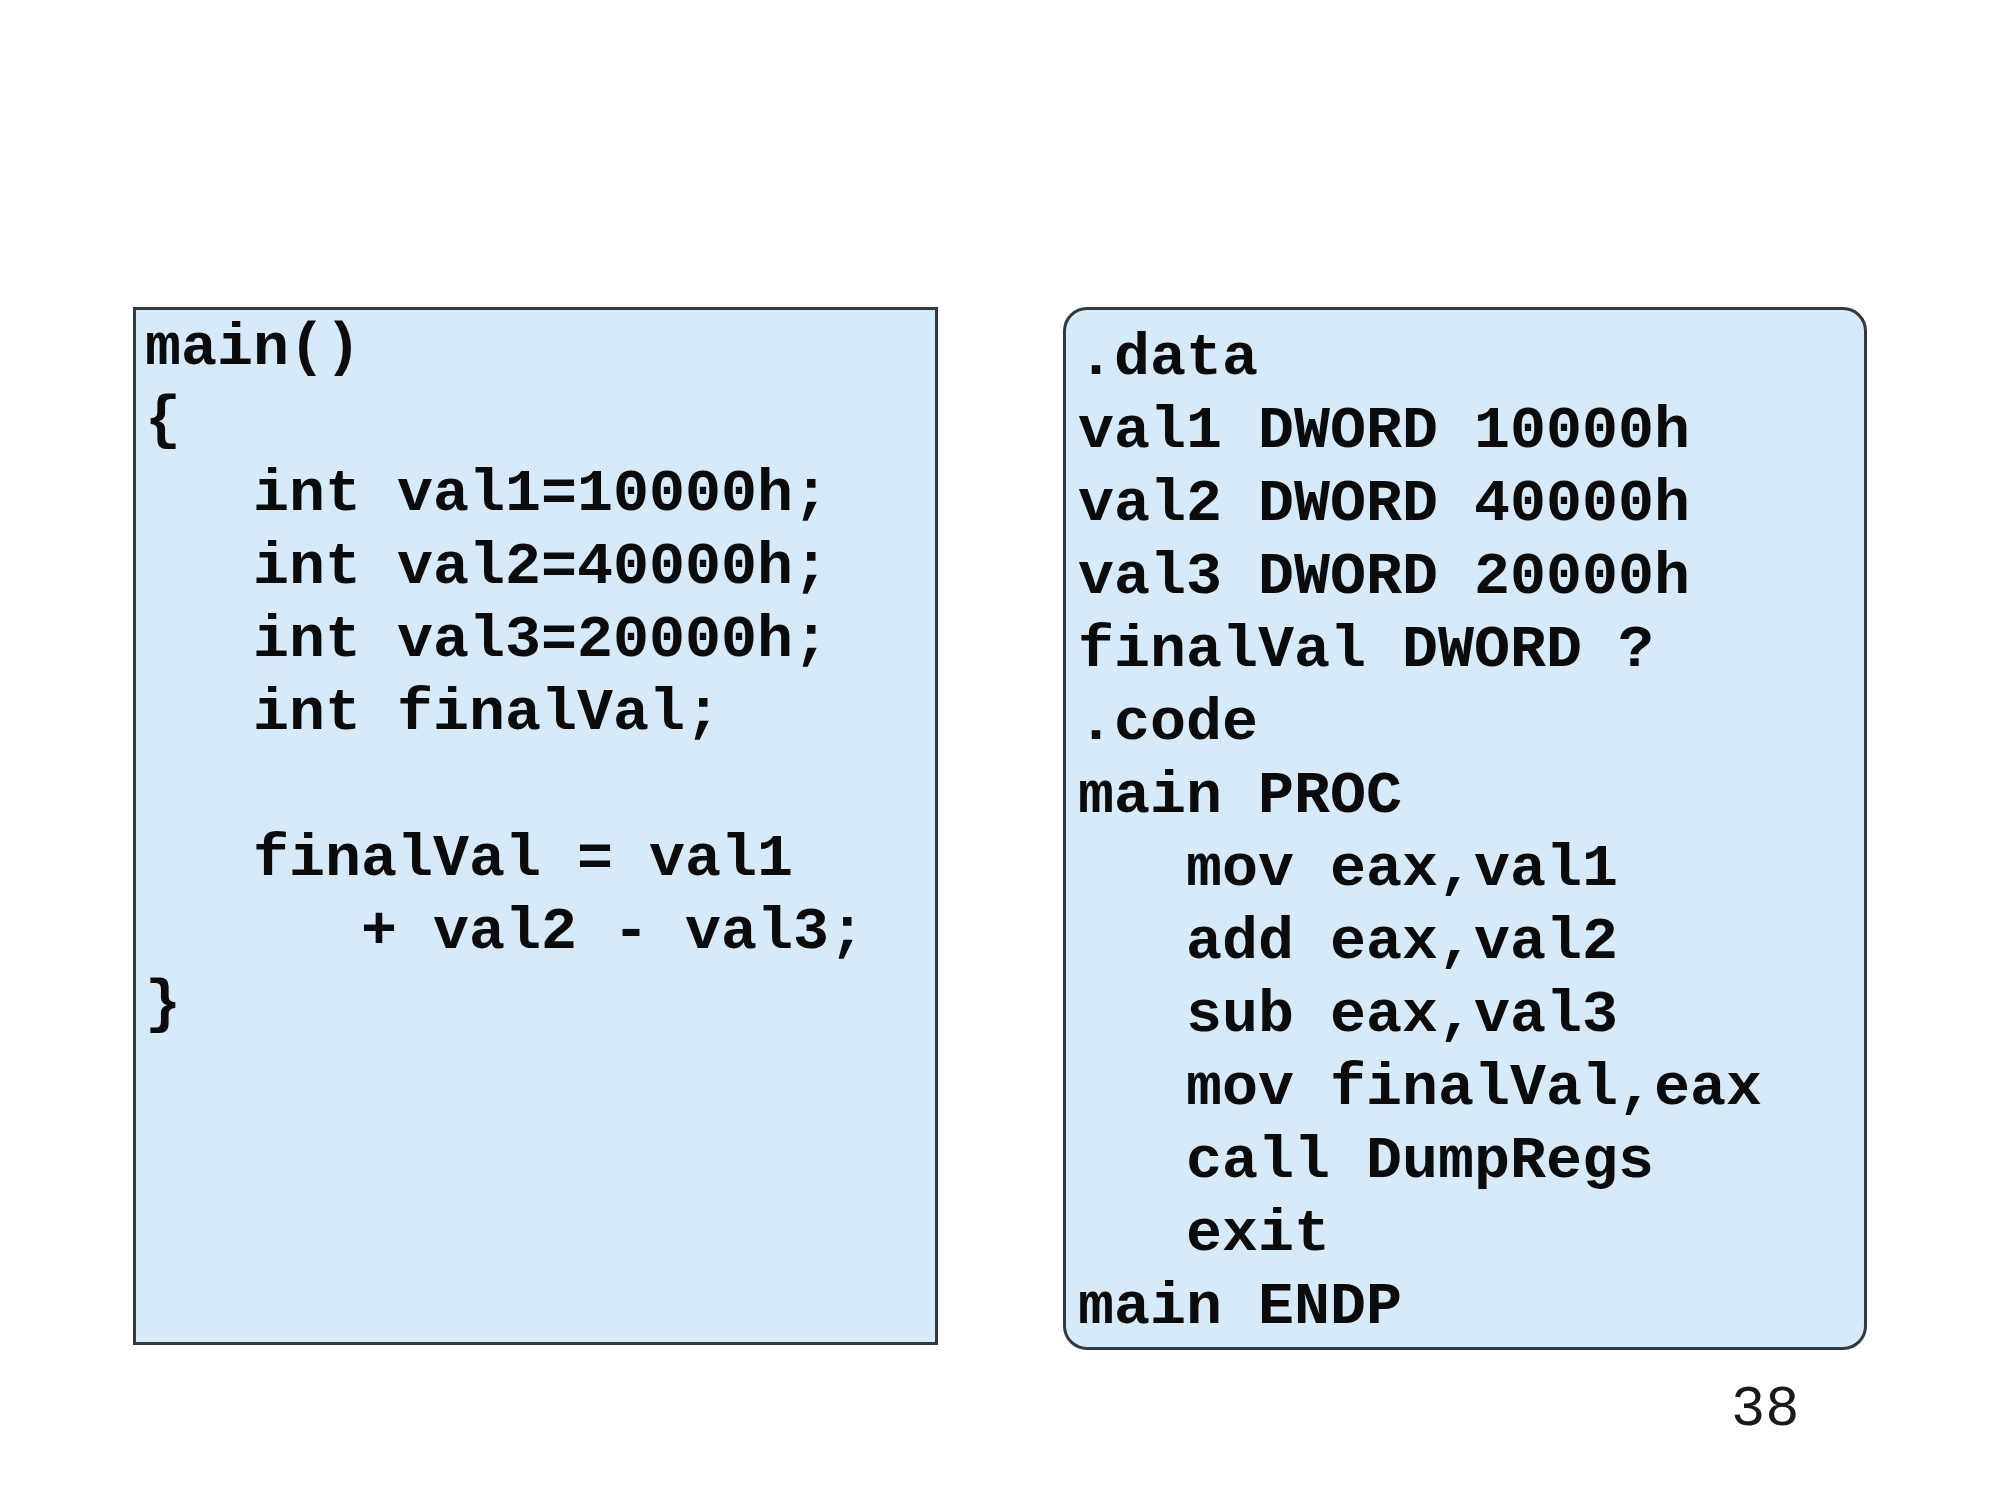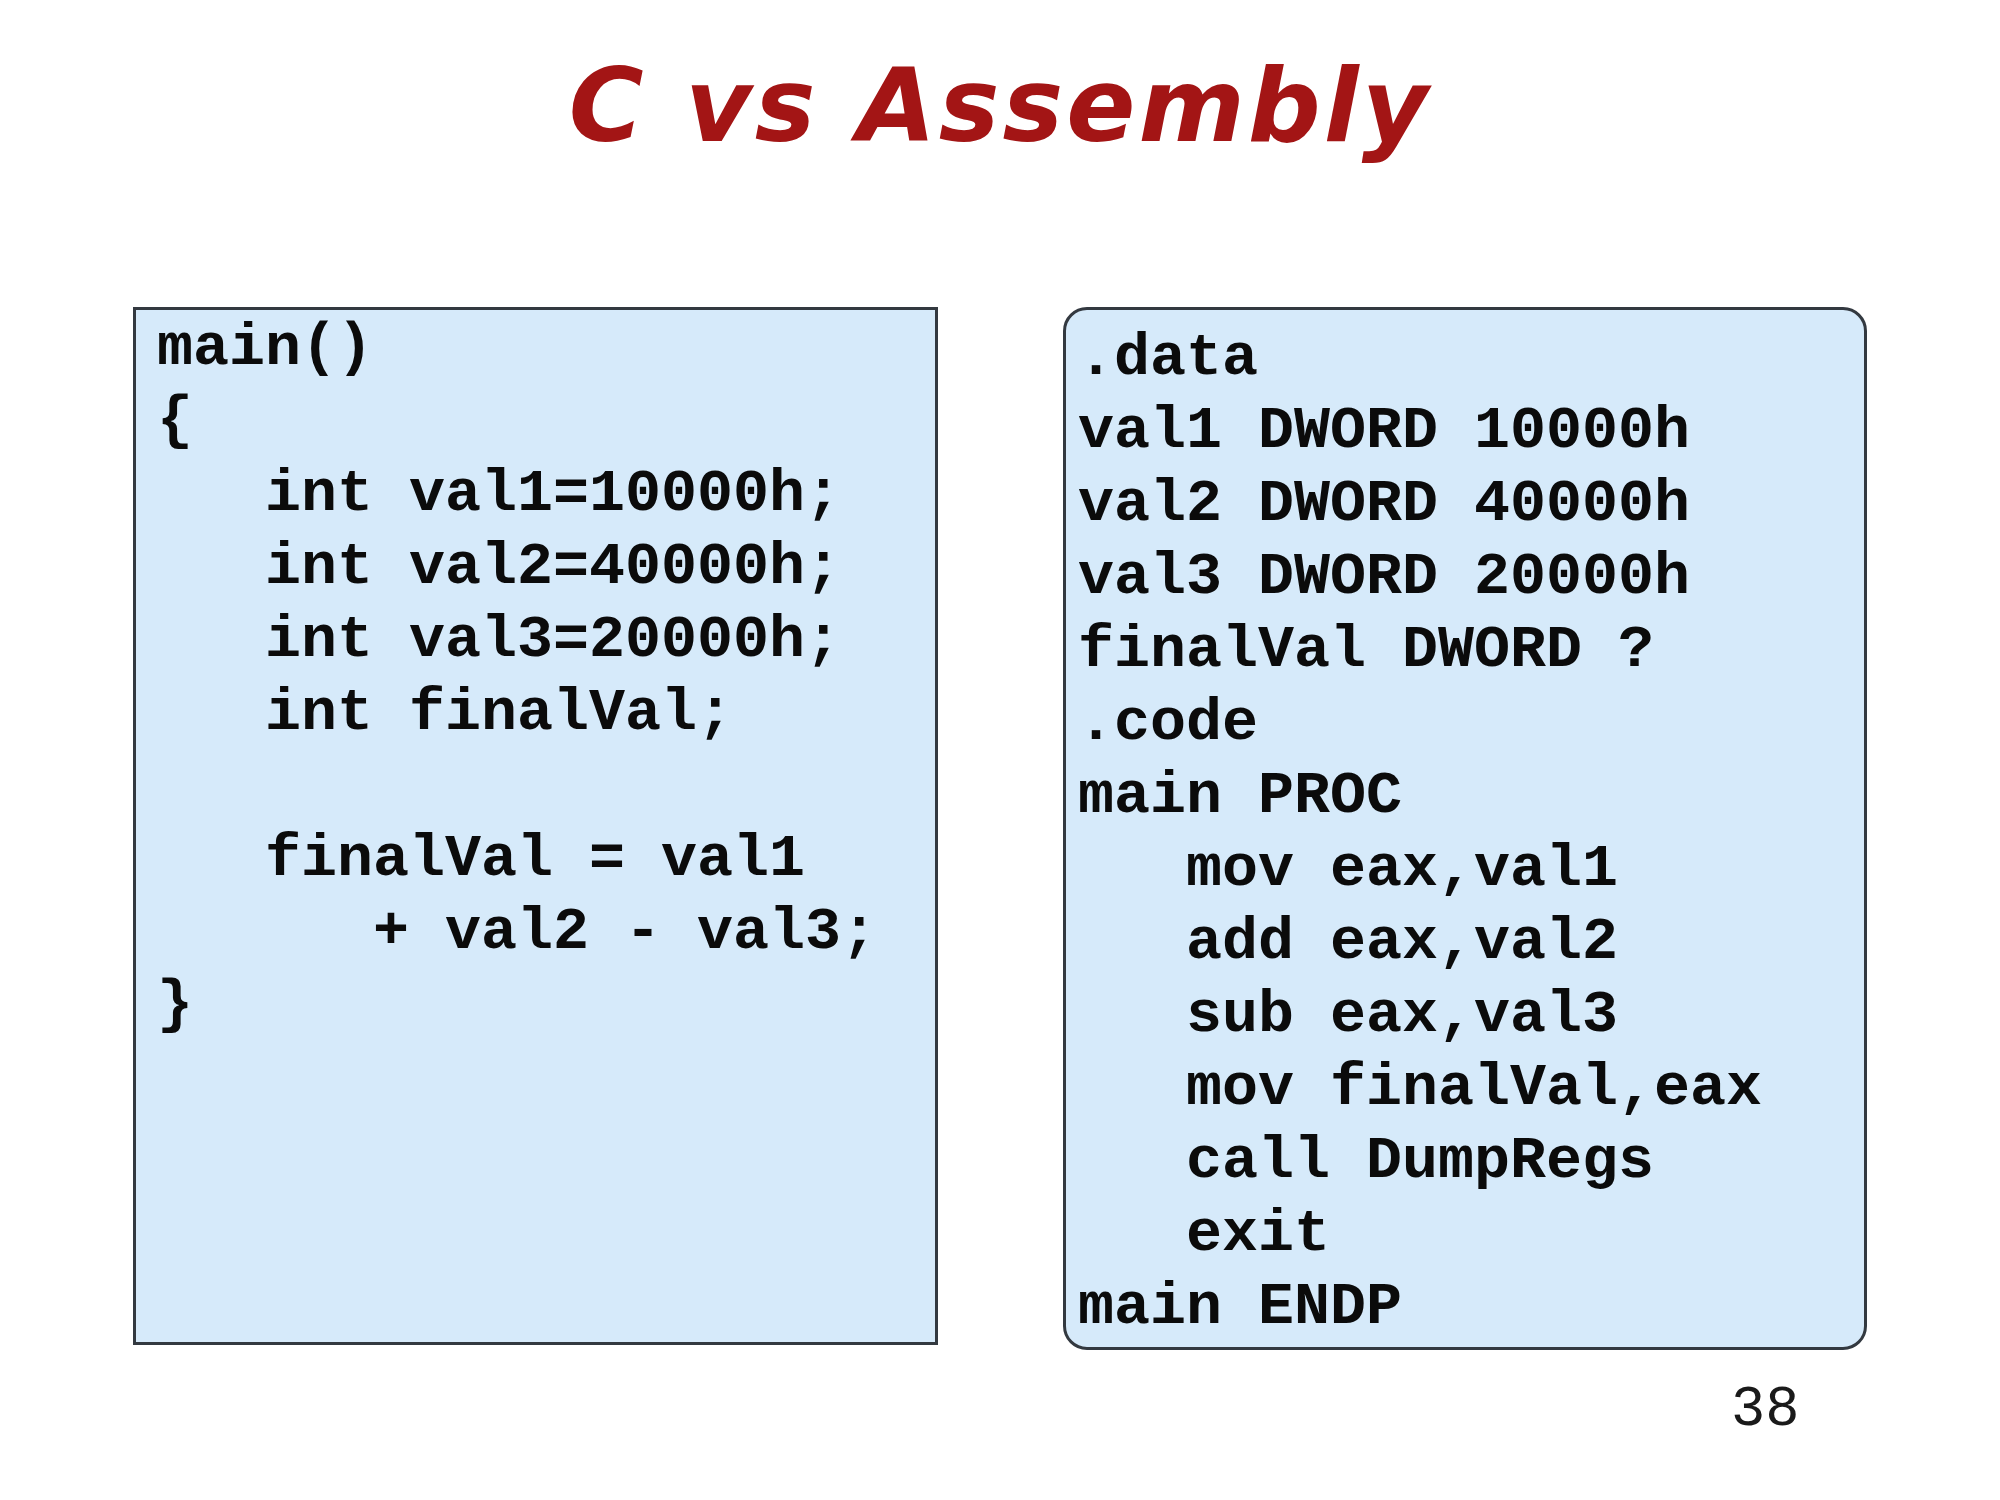--- a/index.html
+++ b/index.html
@@ -46,21 +46,21 @@
     line-height: 73px;
     color: var(--code-text, #0b0b0b);
     white-space: pre;
     overflow: hidden;
   }
   .codebox.c-box {
     left: 133px;
     top: 307px;
     width: 805px;
     height: 1038px;
-    padding: 2px 0 0 21px;
+    padding: 2px 0 0 9px;
   }
   .codebox.asm-box {
     left: 1063px;
     top: 307px;
     width: 804px;
     height: 1043px;
     padding: 12px 0 0 12px;
     border-radius: 24px;
   }
   .page-number {
@@ -72,21 +72,20 @@
     font-size: 57px;
     line-height: 1;
     color: #1a1a1a;
   }
 </style>
 </head>
 <body>
 
 <div class="slide">
 
-  <h1 class="title">C vs Assembly</h1>
 
   <pre class="codebox c-box">main()
 {
    int val1=10000h;
    int val2=40000h;
    int val3=20000h;
    int finalVal;
 
    finalVal = val1
       + val2 - val3;

